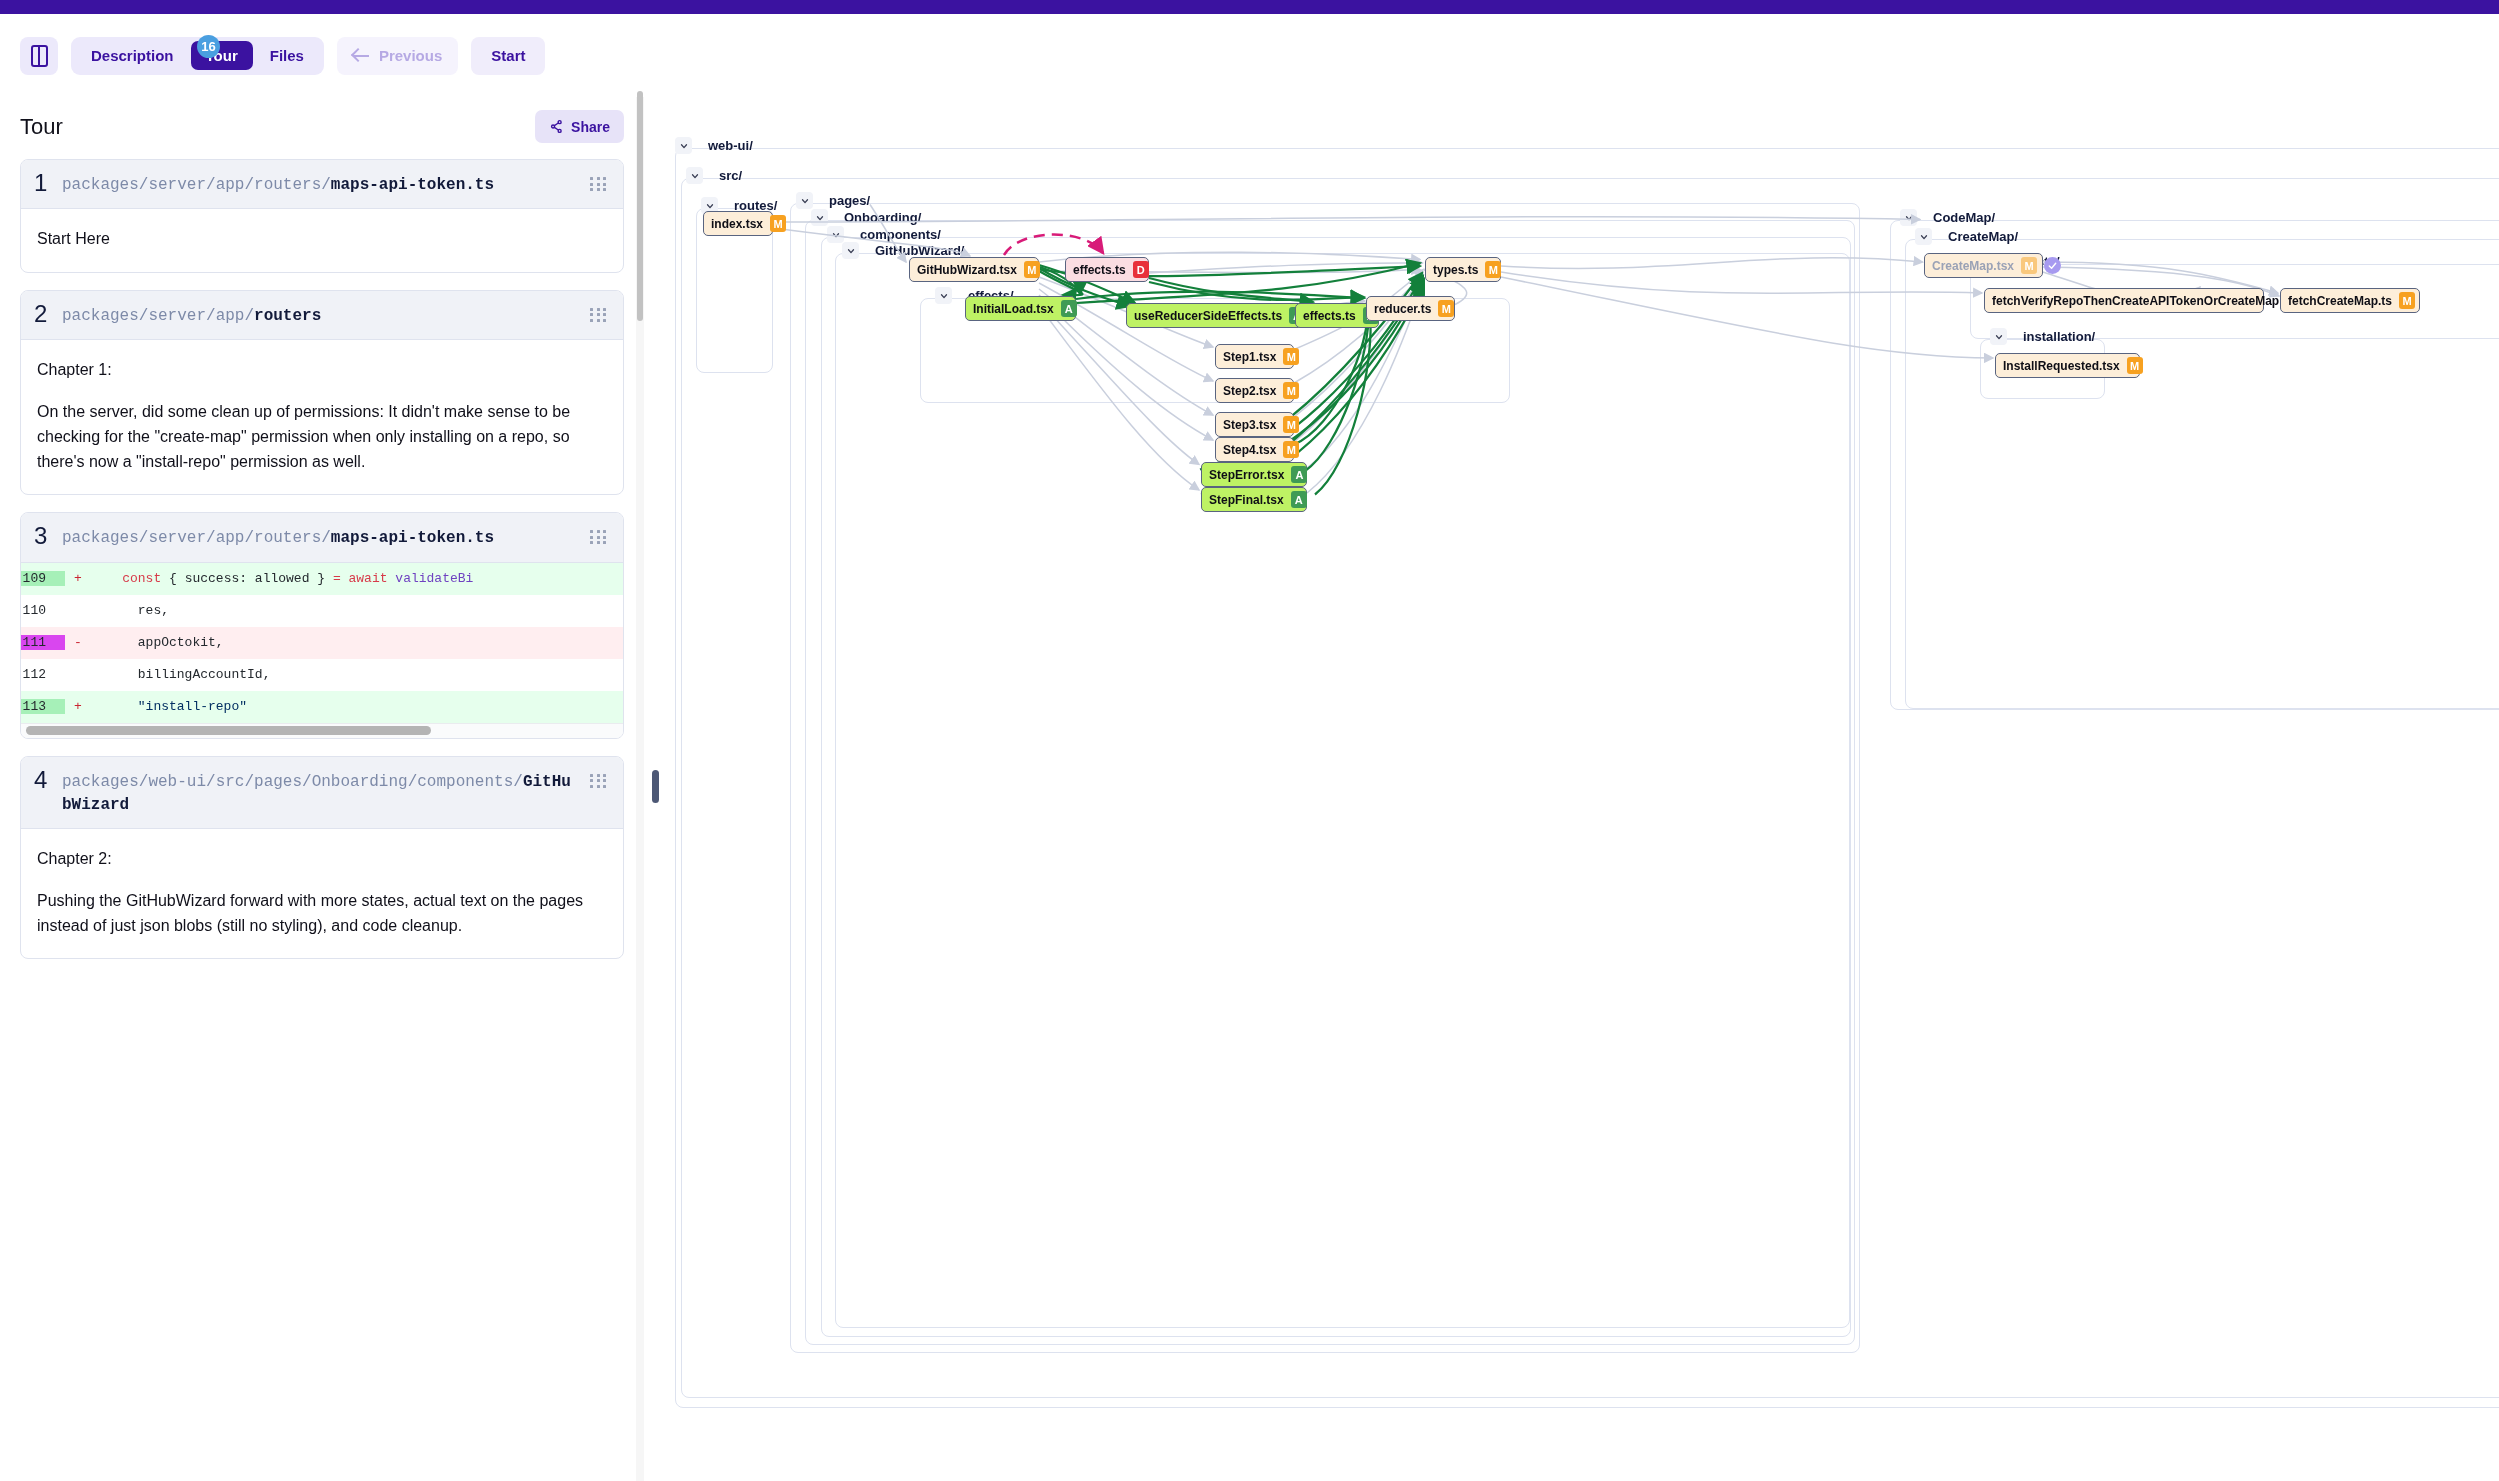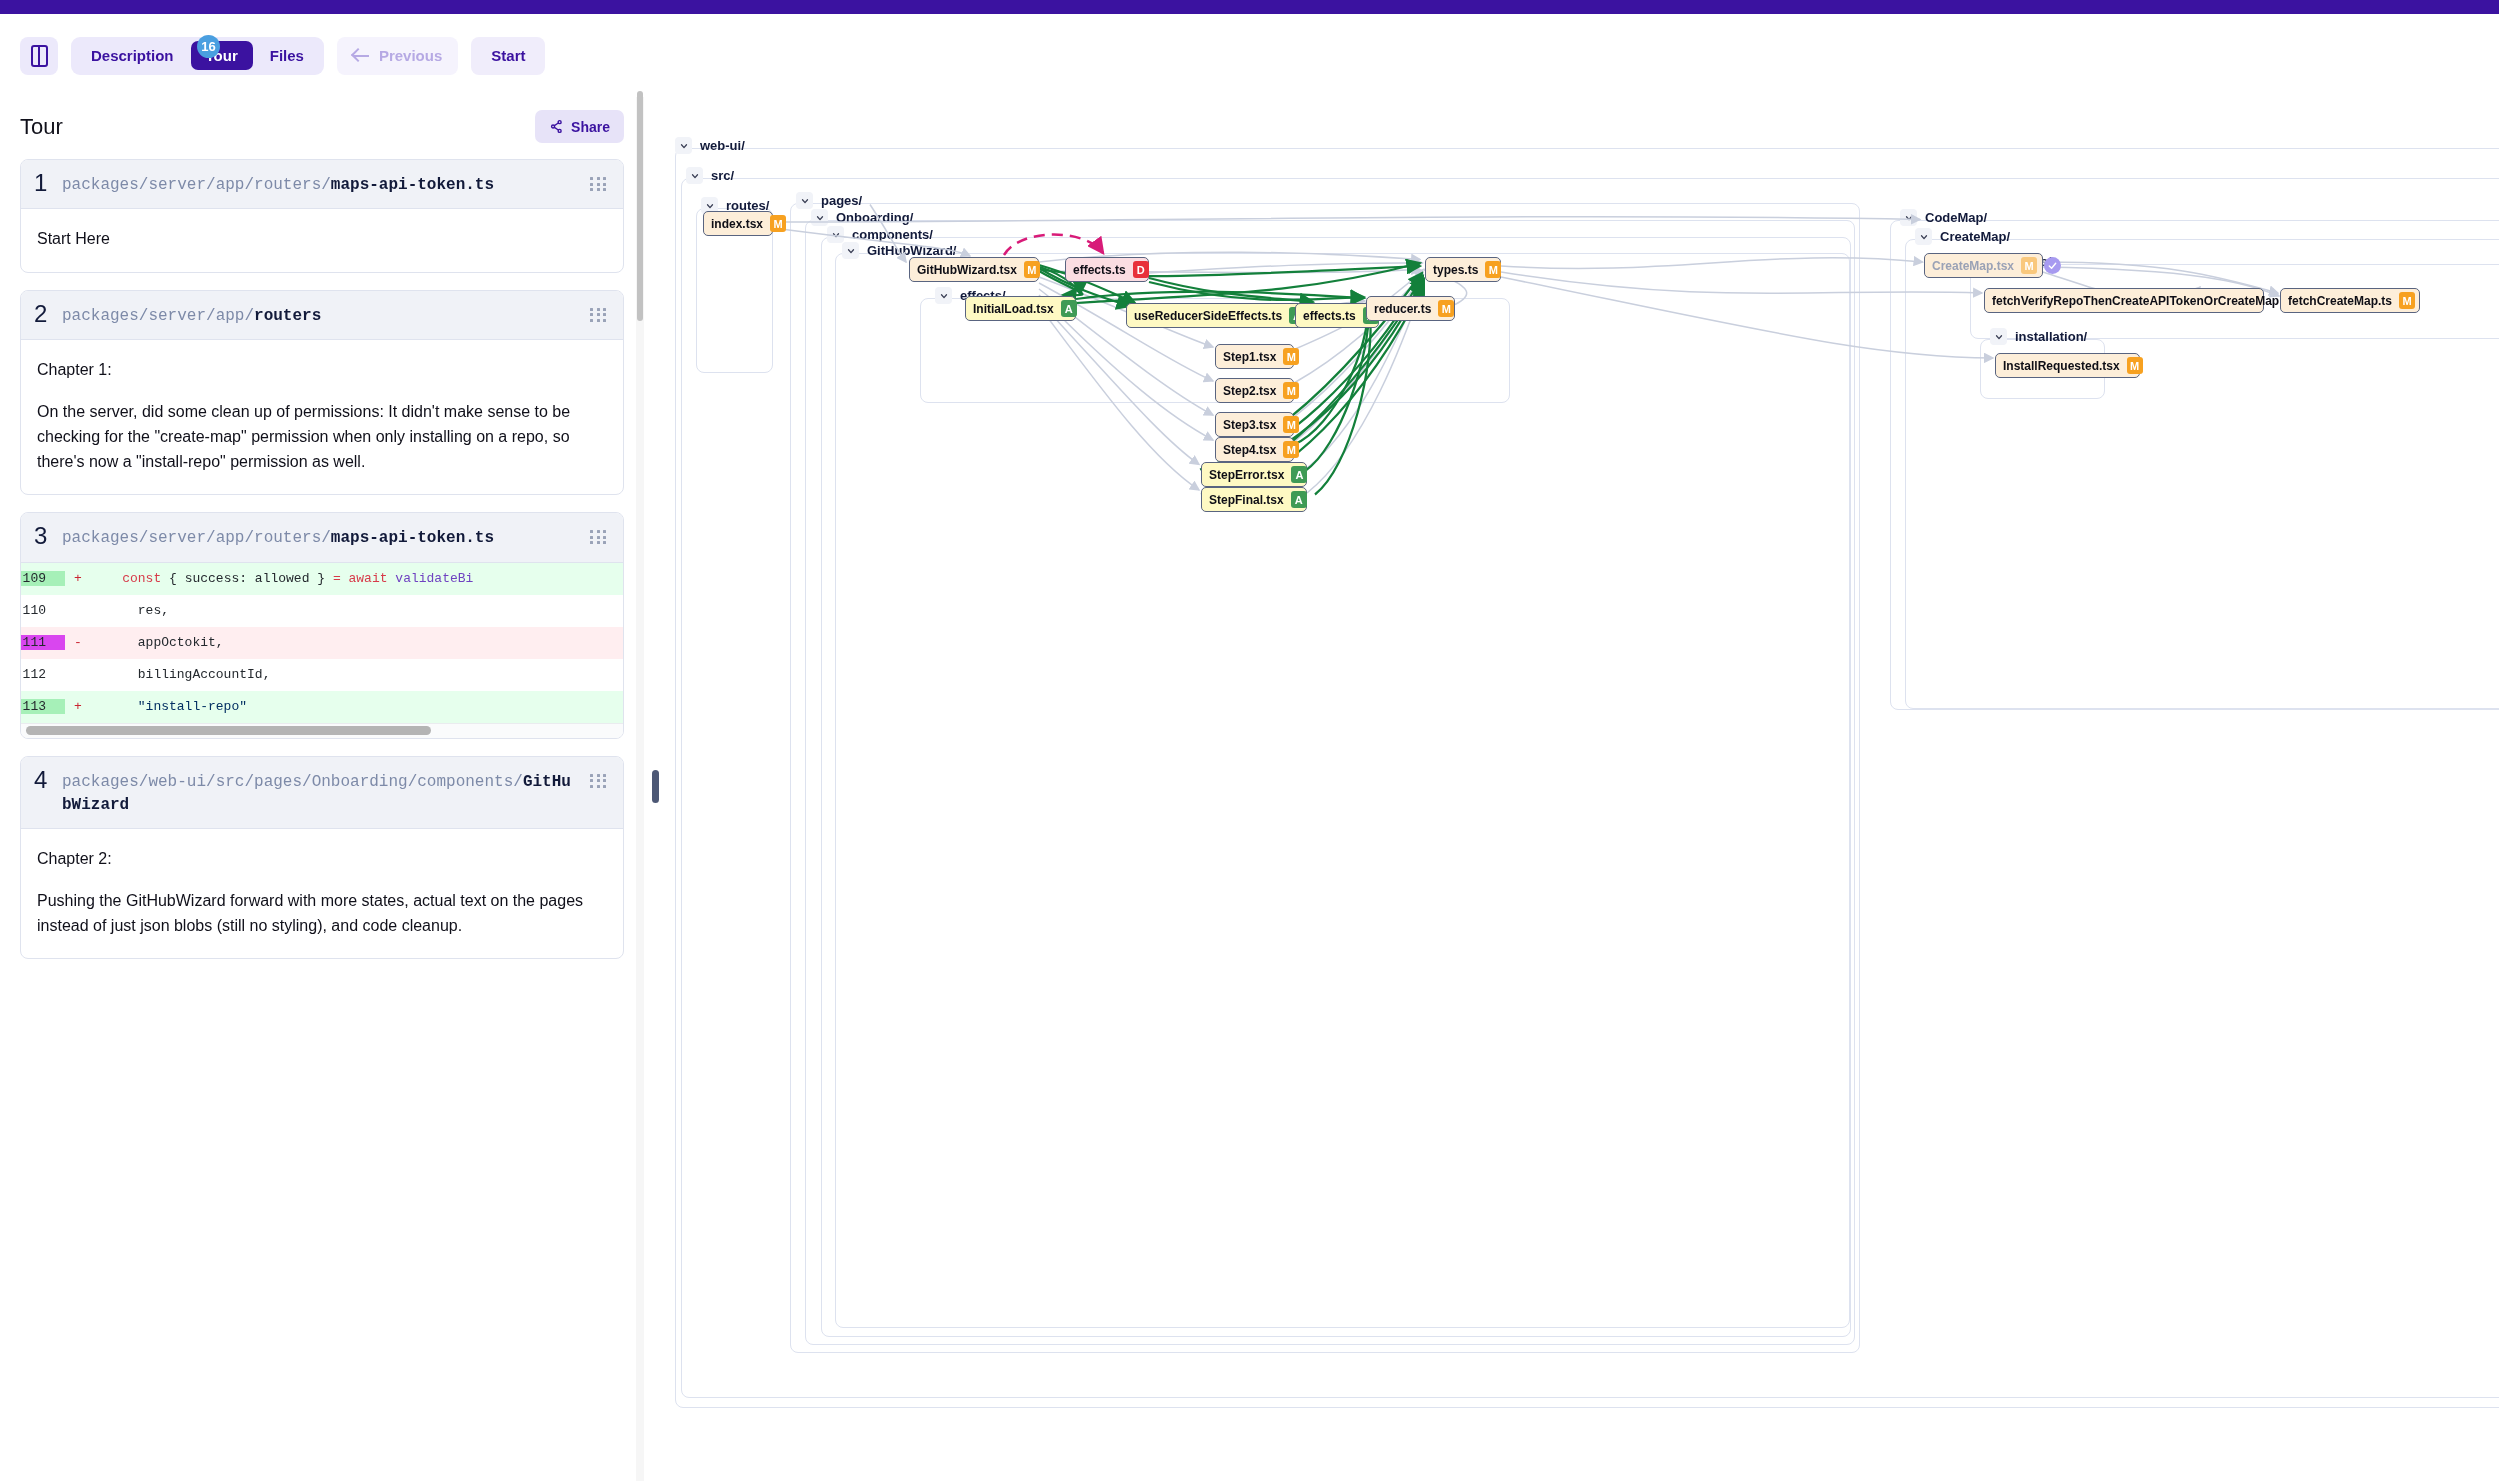--- a/index.html
+++ b/index.html
@@ -101,33 +101,33 @@
   #sb-handle { position:absolute; left:652px; top:770px; width:7px; height:33px; border-radius:3.5px; background:#4d5875; cursor:col-resize; }
 
   
   #map {
     position:absolute; left:670px; top:97px; width:2667px; height:1385px;
     background:#fff; overflow:hidden;
   }
 
   
   .frame { position:absolute; border:1px solid #dde2ef; border-radius:8px; }
-  .flabel { position:absolute; display:flex; align-items:center; gap:8px; font-size:13px; font-weight:700; color:#121a3a; white-space:nowrap; z-index:6; }
+  .flabel { position:absolute; display:flex; align-items:center; gap:16px; font-size:13px; font-weight:700; color:#121a3a; white-space:nowrap; z-index:6; }
   .chev { width:17px; height:17px; border-radius:4px; background:#f1f3f8; display:flex; align-items:center; justify-content:center; cursor:pointer; }
   .chev svg { display:block; }
 
   
   .node {
     position:absolute; display:inline-flex; align-items:center; gap:7px;
     height:25px; padding:0 7px; border-radius:5px;
     border:1px solid #596480; font-size:12px; font-weight:700; color:#0e0e16;
     white-space:nowrap; z-index:20; cursor:pointer; box-sizing:border-box;
   }
   .node.m { background:#fdeed9; }
-  .node.a { background:#fef9c3; }
+  .node.a { background:#bef264; }
   .node.d { background:#fbdde2; }
   .node.muted { color:#9aa2b6; }
   .tag { width:16px; height:17px; border-radius:3px; color:#fff; font-size:11px; font-weight:700;
          display:flex; align-items:center; justify-content:center; flex:none; }
   .tag.M { background:#f7a120; }
   .tag.A { background:#3f9b55; }
   .tag.D { background:#e8303a; }
   .tag.muted { background:#f9c87d; }
   .check { width:17px; height:17px; border-radius:50%; background:#a79af0; display:flex; align-items:center; justify-content:center; flex:none; }
 

